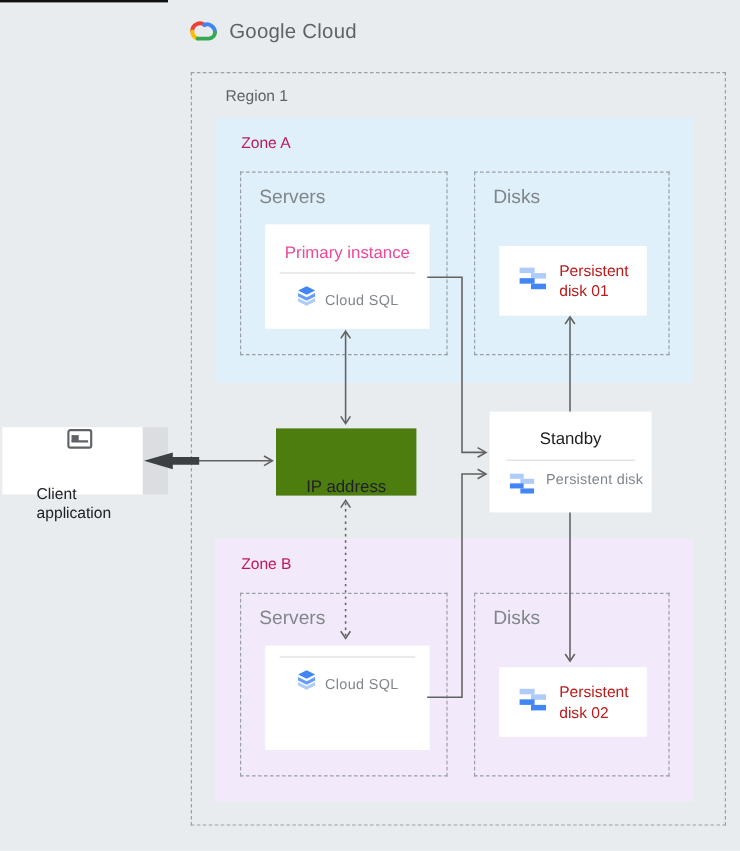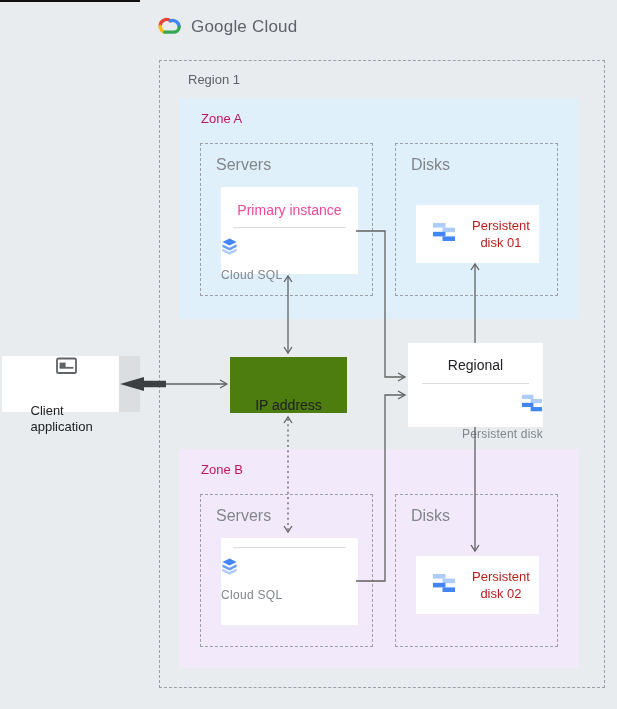--- a/index.html
+++ b/index.html
@@ -14,38 +14,38 @@
   
   .region{position:absolute;left:159px;top:60px;width:446px;height:628px;border:1px dashed #9AA0A6;box-sizing:border-box;}
   .region-label{position:absolute;left:16px;top:11px;font-size:13px;color:#5F6368;margin-left:12px;}
   
   .zone{position:absolute;left:19px;width:399px;}
   .zone-a{top:37px;height:221px;background:#E0F0FA;}
   .zone-b{top:388px;height:219px;background:#F2EAFA;}
   .zone-label{position:absolute;left:22px;top:13px;font-size:13px;color:#be185d;}
   .dashed-group{position:absolute;top:45px;height:153px;border:1px dashed #9AA0A6;box-sizing:border-box;}
   .servers-group{left:21px;width:173px;}
-  .disks-group{left:216px;width:163px;text-align:center;}
+  .disks-group{left:216px;width:163px;}
   .group-label{position:absolute;left:15px;top:12px;font-size:16px;color:#80868B;}
   
   .instance{position:absolute;left:20px;top:43px;width:137px;height:87px;background:#fff;}
   .inst-title{padding-top:15px;text-align:center;font-size:14px;color:#ec4899;}
   .divider{margin:9px 12px 0;border-top:1px solid #DADCE0;}
-  .product-row{margin-top:9px;display:flex;justify-content:center;gap:7px;flex-direction:column;}
+  .product-row{margin-top:9px;display:flex;justify-content:center;align-items:center;gap:7px;}
   .product-label{font-size:12px;color:#80868B;letter-spacing:.3px;}
   
   .disk-card{position:absolute;left:20px;top:61px;width:123px;height:58px;background:#fff;display:flex;align-items:center;padding-left:16px;gap:10px;box-sizing:border-box;}
   .disk-label{font-size:13px;color:#b91c1c;line-height:17px;width:70px;}
   
   .ip-box{position:absolute;left:230px;top:357px;width:117px;height:56px;background:#4d7c0f;display:flex;align-items:flex-end;justify-content:center;}
   .ip-label{font-size:14px;color:#202124;}
   
   .regional-box{position:absolute;left:408px;top:343px;width:135px;height:84px;background:#fff;}
   .regional-title{padding-top:14px;text-align:center;font-size:14px;color:#202124;}
-  .regional-row{margin-top:8px;display:flex;align-items:flex-end;padding-left:16px;gap:9px;flex-direction:column;}
+  .regional-row{margin-top:8px;display:flex;align-items:flex-start;padding-left:16px;gap:9px;}
   .regional-sub{font-size:12px;color:#80868B;letter-spacing:.2px;}
   .regional-box .divider{margin:10px 14px 0;}
   
   .client-box{position:absolute;left:2px;top:356px;width:117px;height:56px;background:#fff;display:flex;align-items:center;padding-left:12px;gap:23px;box-sizing:border-box;flex-direction:column;}
   .client-label{font-size:13px;color:#202124;line-height:16px;width:72px;}
   .client-edge{position:absolute;left:119px;top:356px;width:21px;height:56px;background:#DBDDE0;}
   
   .overlay{position:absolute;left:0;top:0;pointer-events:none;}
 </style>
 </head>
@@ -142,21 +142,21 @@
         </div>
       </div>
     </div>
   </div>
 
   <div class="ip-box">
     <span class="ip-label">IP address</span>
   </div>
 
   <div class="regional-box">
-    <div class="regional-title">Regional</div>
+    <div class="regional-title">Standby</div>
     <div class="divider"></div>
     <div class="regional-row">
       <span>
         <svg width="22" height="22" viewBox="0 0 24 24">
           <rect x="1" y="3" width="12.5" height="4.6" fill="#AECBFA"></rect>
           <rect x="10.5" y="7.6" width="12.5" height="4.6" fill="#AECBFA"></rect>
           <rect x="1" y="11.8" width="12.5" height="4.6" fill="#4285F4"></rect>
           <rect x="10.5" y="16.4" width="12.5" height="4.6" fill="#4285F4"></rect>
         </svg>
       </span>

